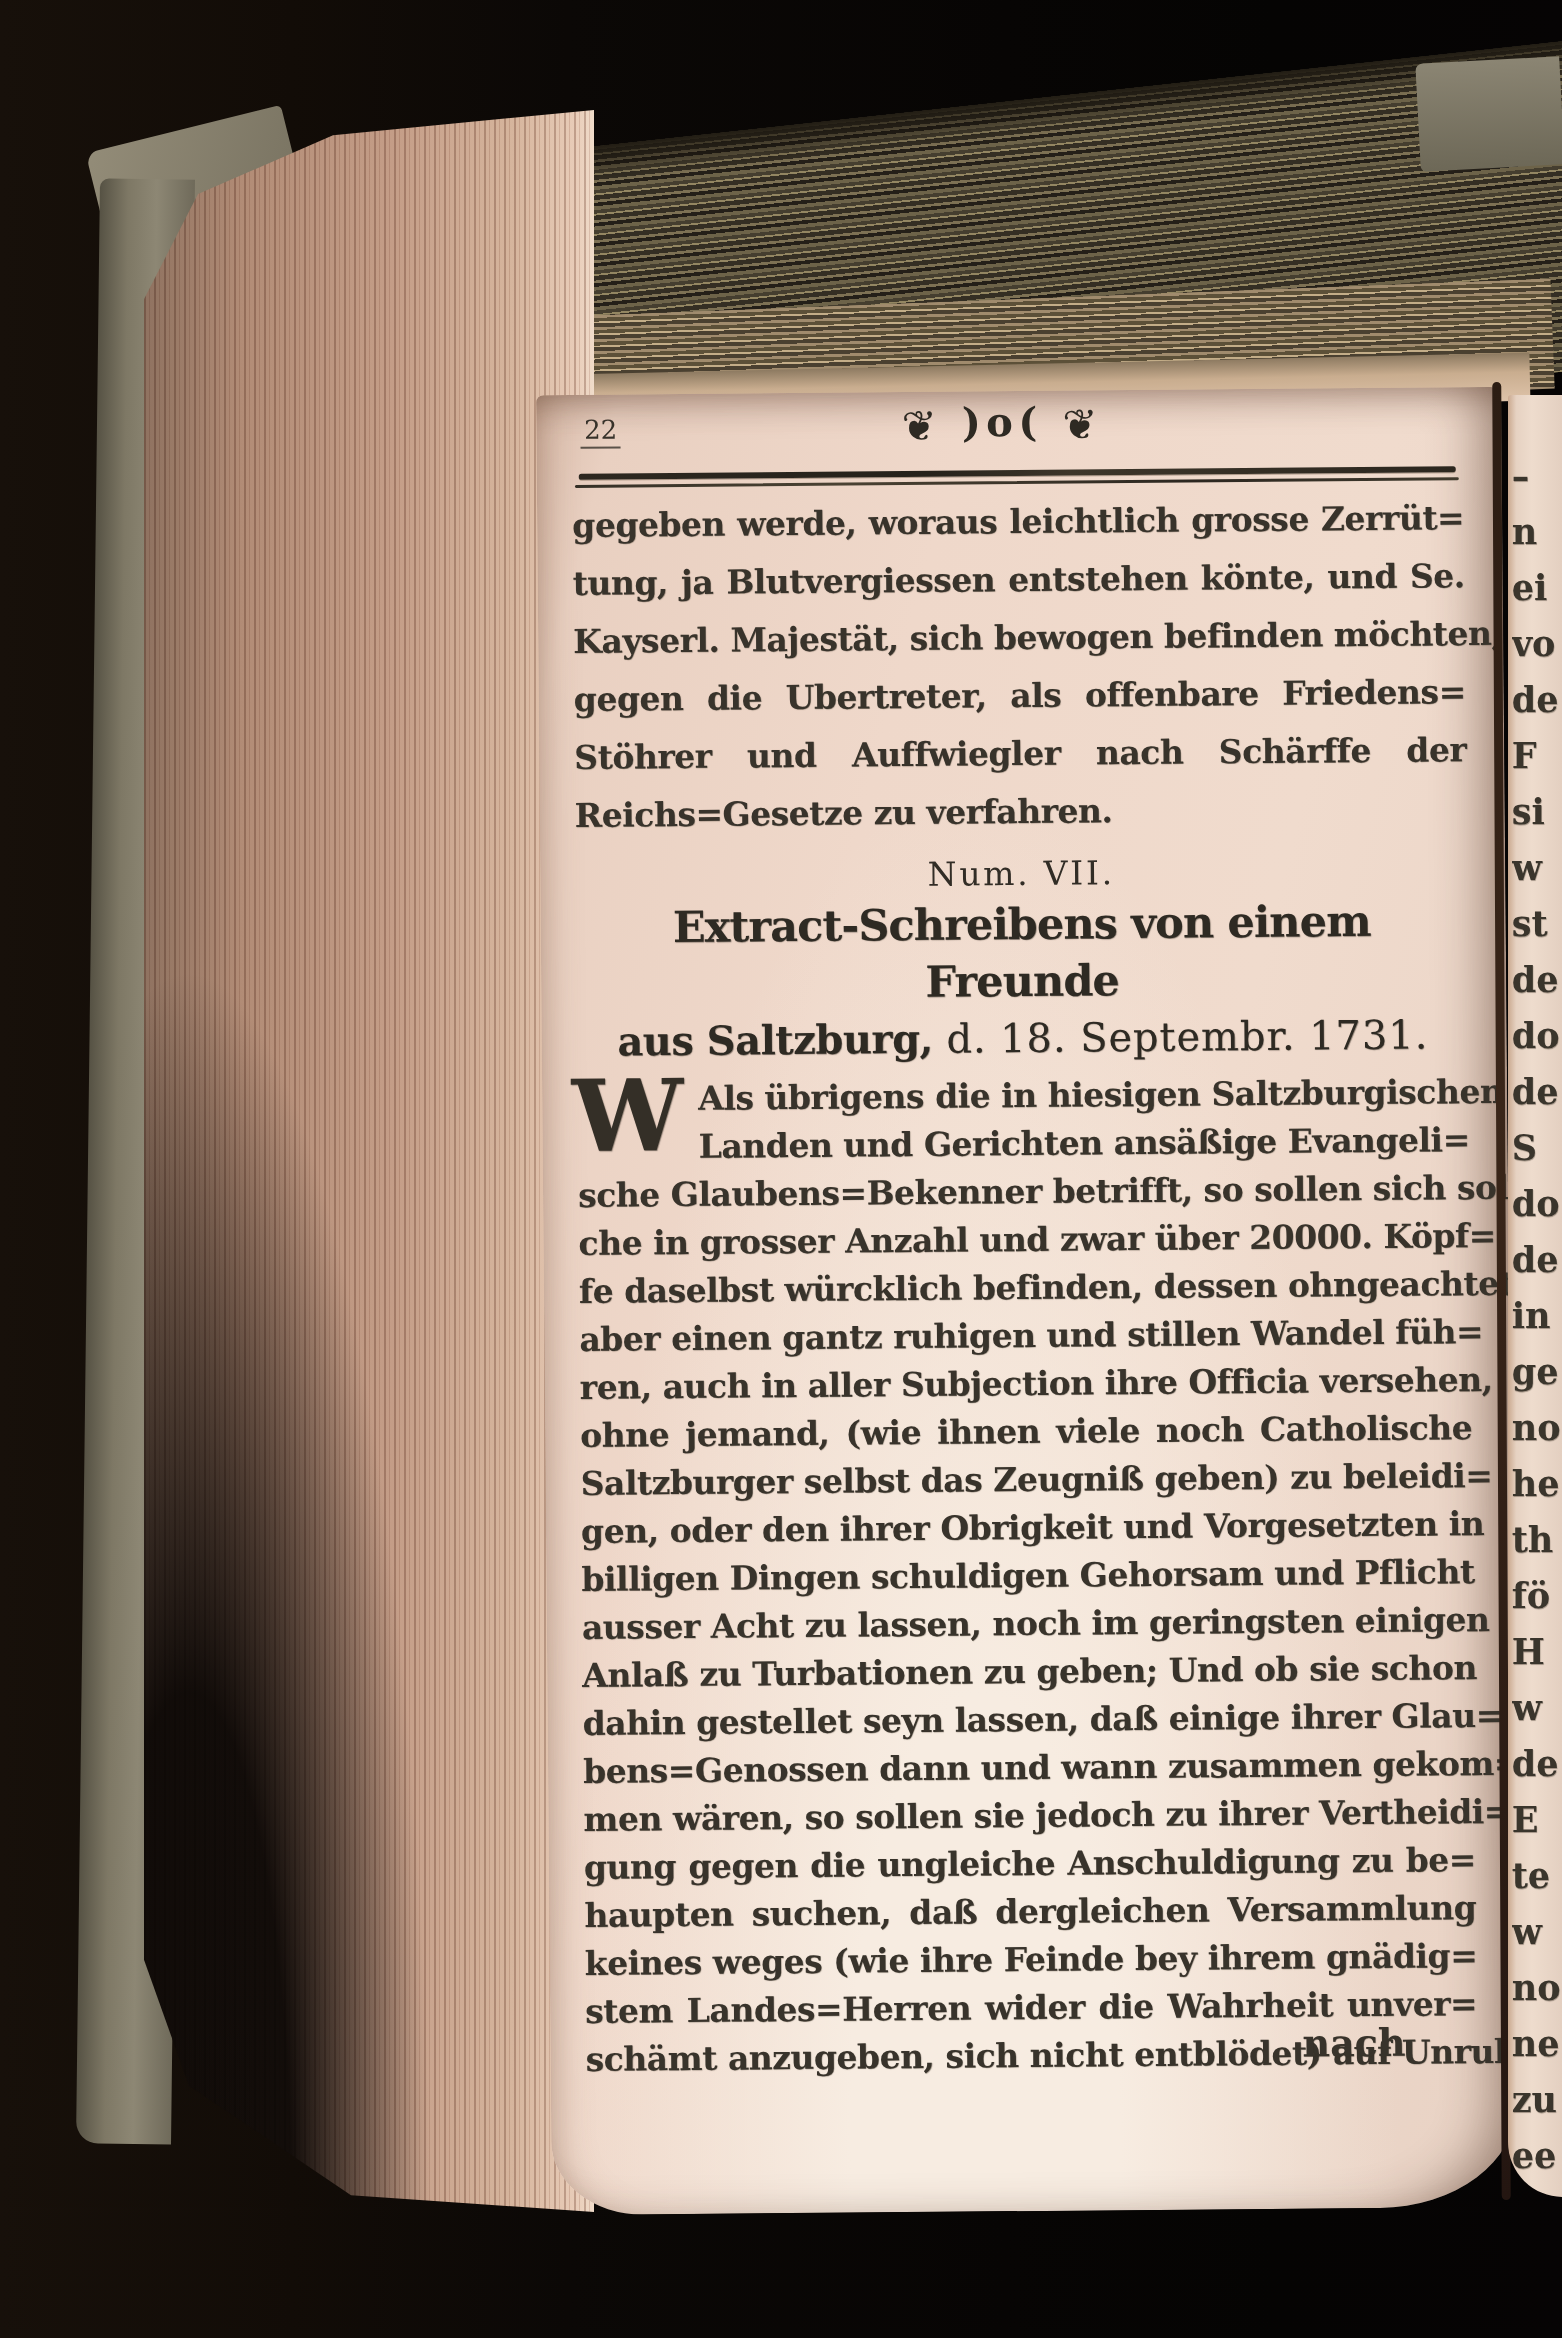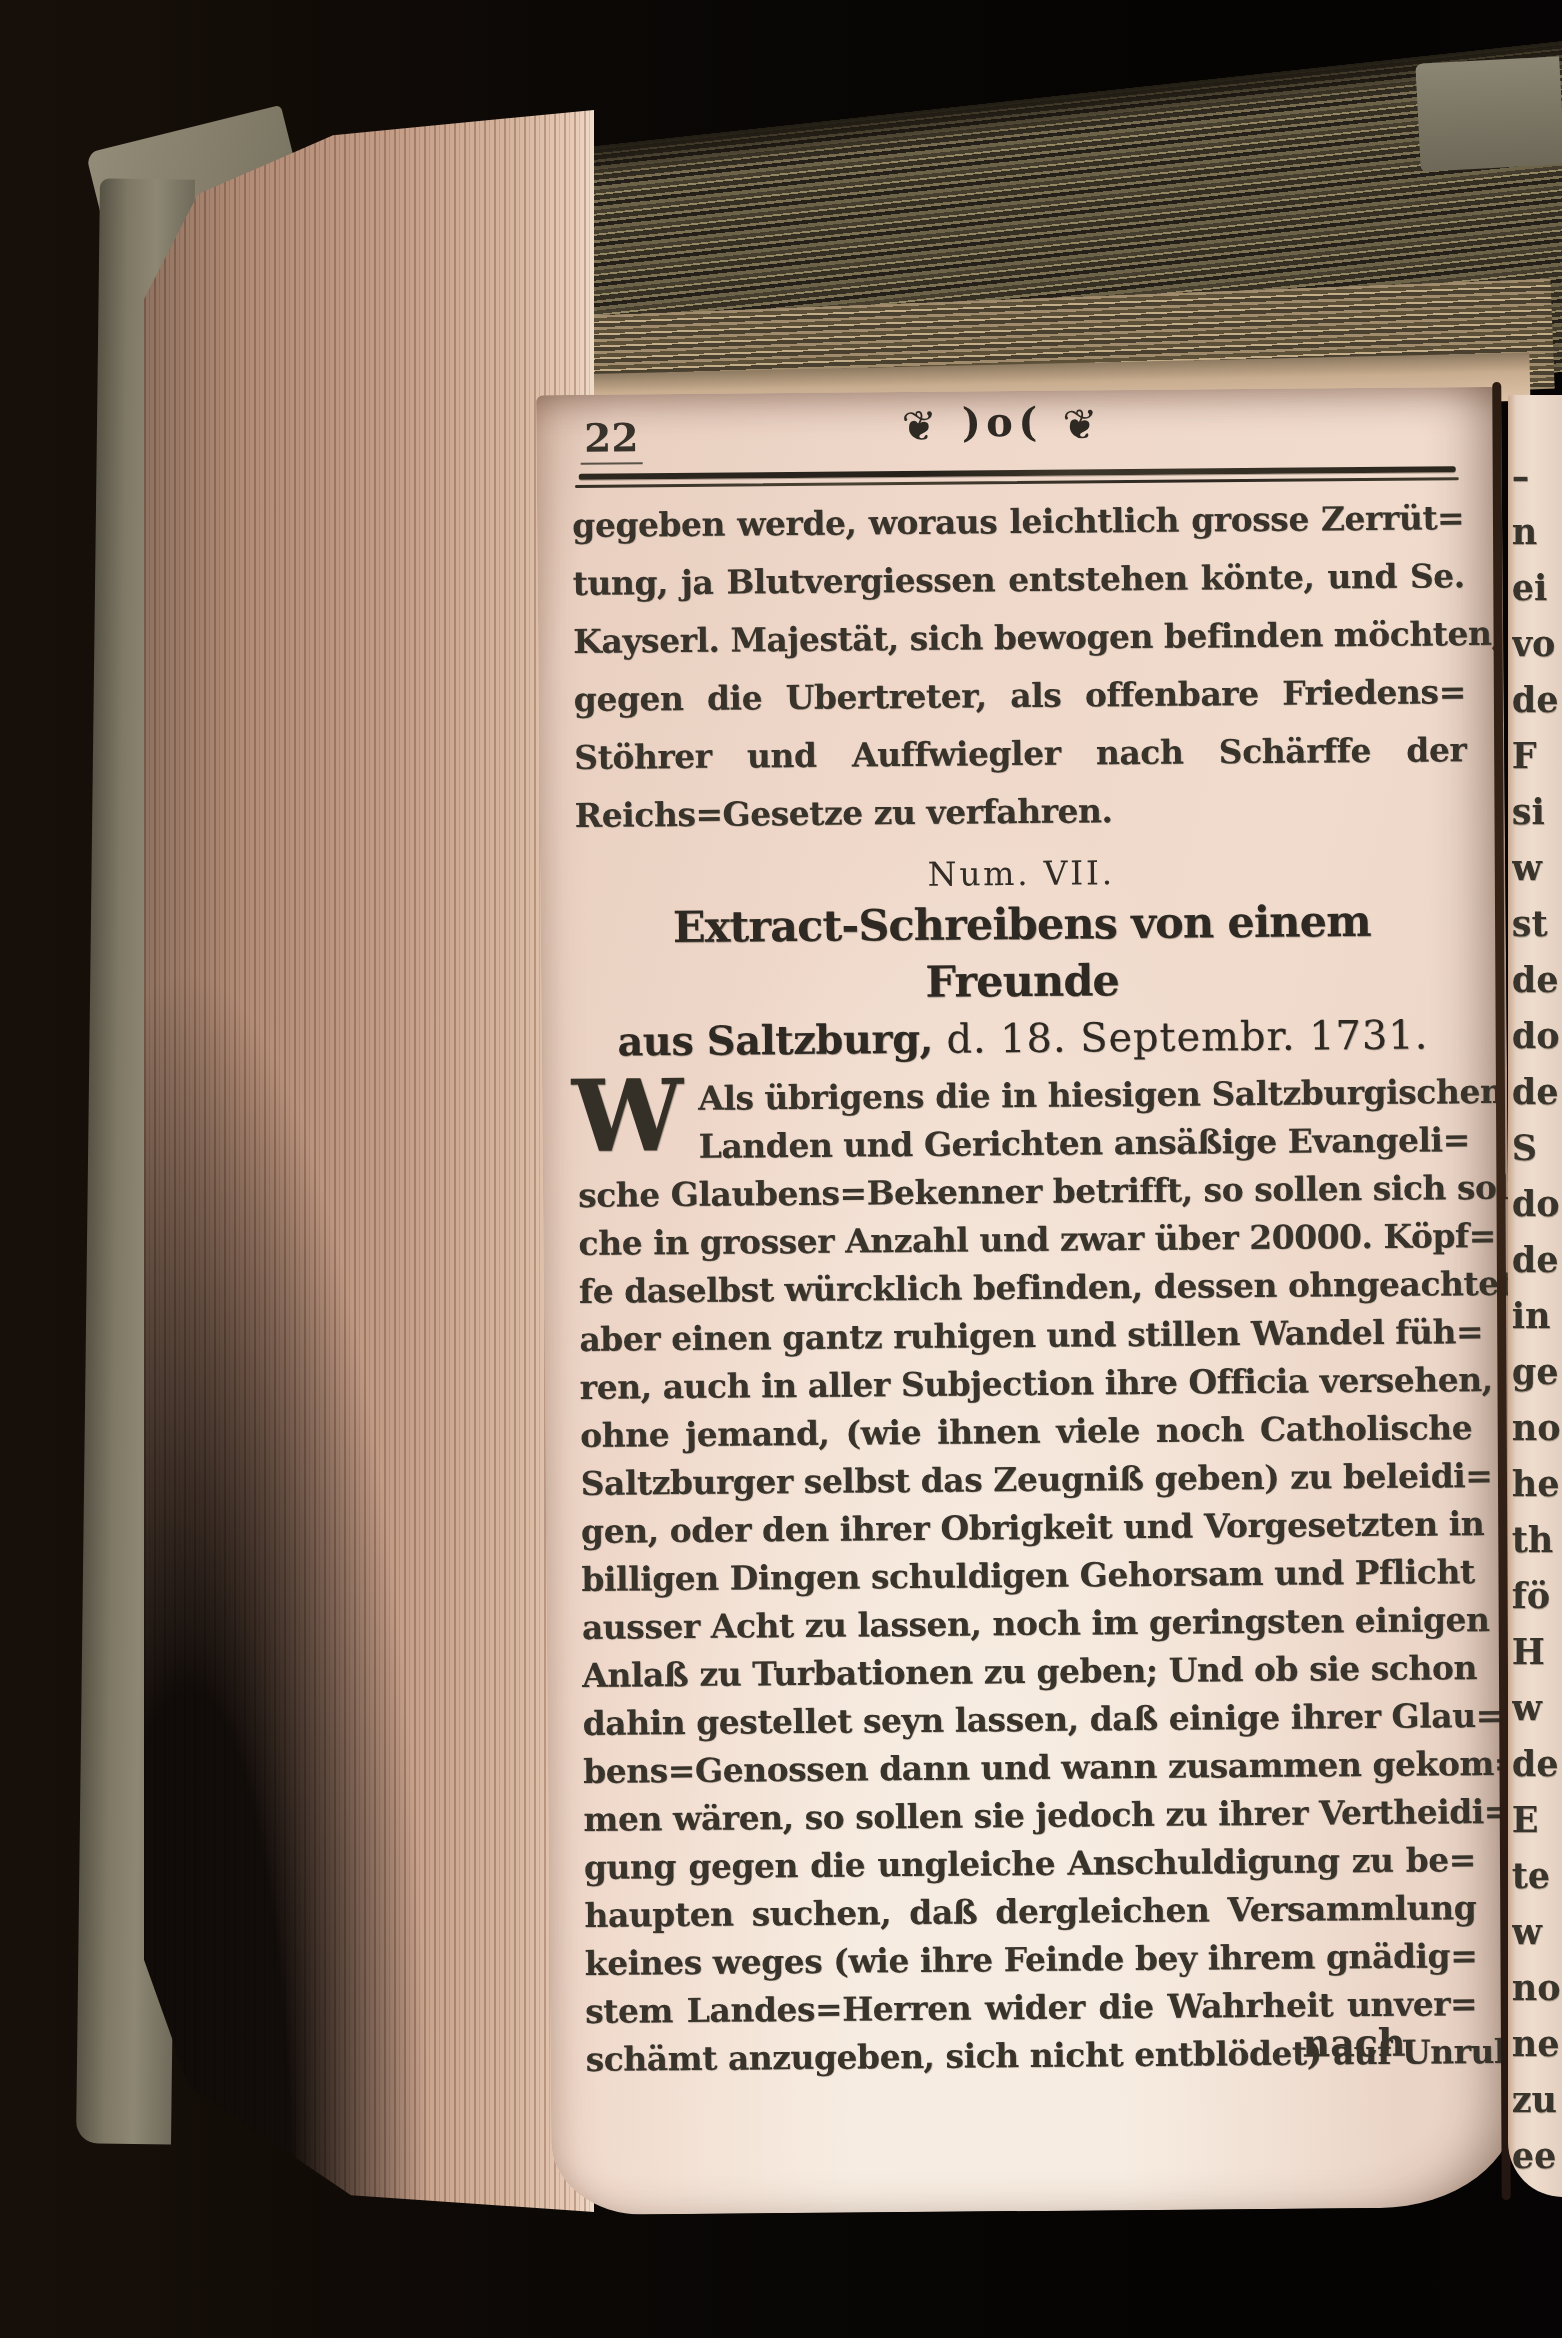--- a/index.html
+++ b/index.html
@@ -53,21 +53,21 @@
     background:linear-gradient(180deg,#2c1d13 0,#3a2619 40%,#241611 100%);
     transform:rotate(-.3deg);border-radius:4.6px;}
   .facing-sliver{position:absolute;left:1508px;top:395px;width:55px;height:1802px;
     background:linear-gradient(90deg,#caa98f 0,#e6d2c2 8.2px,#eedccd 24px,#e3cfc0 100%);
     border-radius:3.7px 0 0 64px;overflow:hidden;}
   .cover-right-top{position:absolute;left:1418px;top:60px;width:144px;height:108px;
     transform:rotate(-3deg);background:linear-gradient(180deg,#8b8573 0,#6d6857 100%);
     border-radius:7.3px 0 0 5.5px;}
   
   .content{position:absolute;left:0;top:0;width:100%;height:100%;color:#37322a;}
-  .page-num{position:absolute;left:44px;top:20px;font-size:39px;font-weight:700;
+  .page-num{position:absolute;left:44px;top:20px;font-size:26px;font-weight:400;
     border-bottom:2.7px solid rgba(55,50,42,.8);padding:0 3.7px 1.8px;}
   .ornament-row{position:absolute;left:274px;top:7.3px;width:384px;text-align:center;
     font-size:40px;font-weight:700;letter-spacing:5.5px;color:#2e2a23;white-space:nowrap;}
   .ornament-row .fleuron{font-family:"DejaVu Sans",sans-serif;font-size:42px;vertical-align:-3.7px;}
   .rule-thick{position:absolute;left:42px;top:79px;width:877px;height:6.4px;border-radius:2.7px;
     background:linear-gradient(90deg,#2d2820 0,#26221b 40%,#3d362a 56%,#2b261e 100%);
     box-shadow:0 0.9px 0 rgba(90,70,50,.4);}
   .rule-thin{position:absolute;left:38px;top:90px;width:884px;height:2.7px;border-radius:1.8px;
     background:linear-gradient(90deg,#353026 0,#4a4233 30%,#2c2720 70%,#403a2d 100%);}
   .textcol{position:absolute;left:35px;top:102px;width:892px;overflow:visible;}

